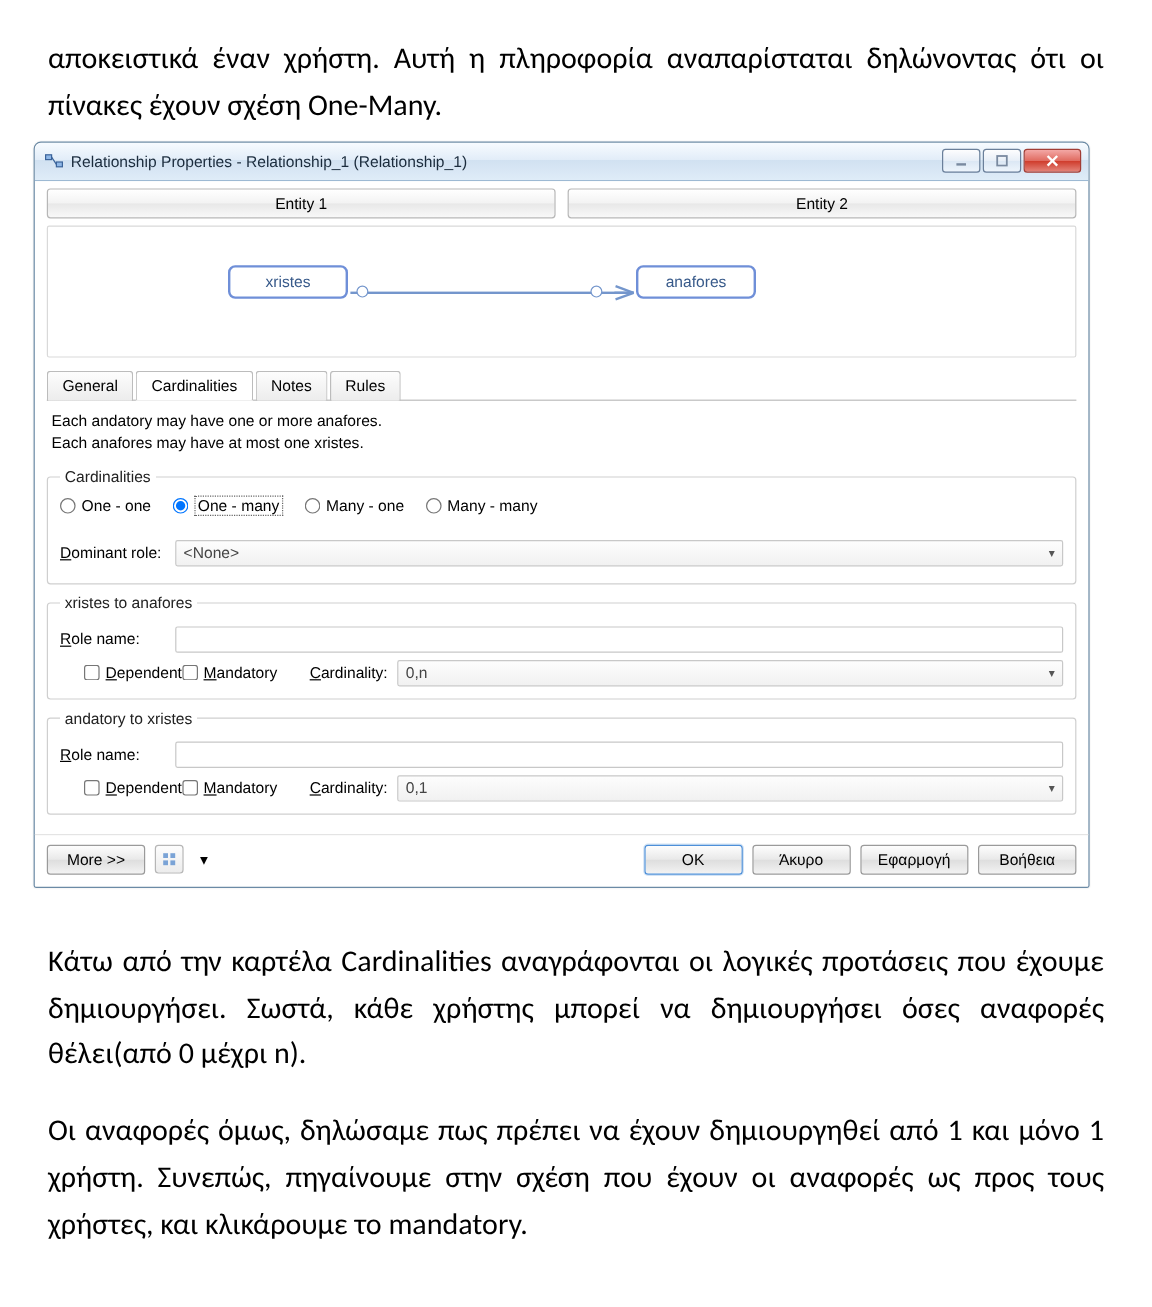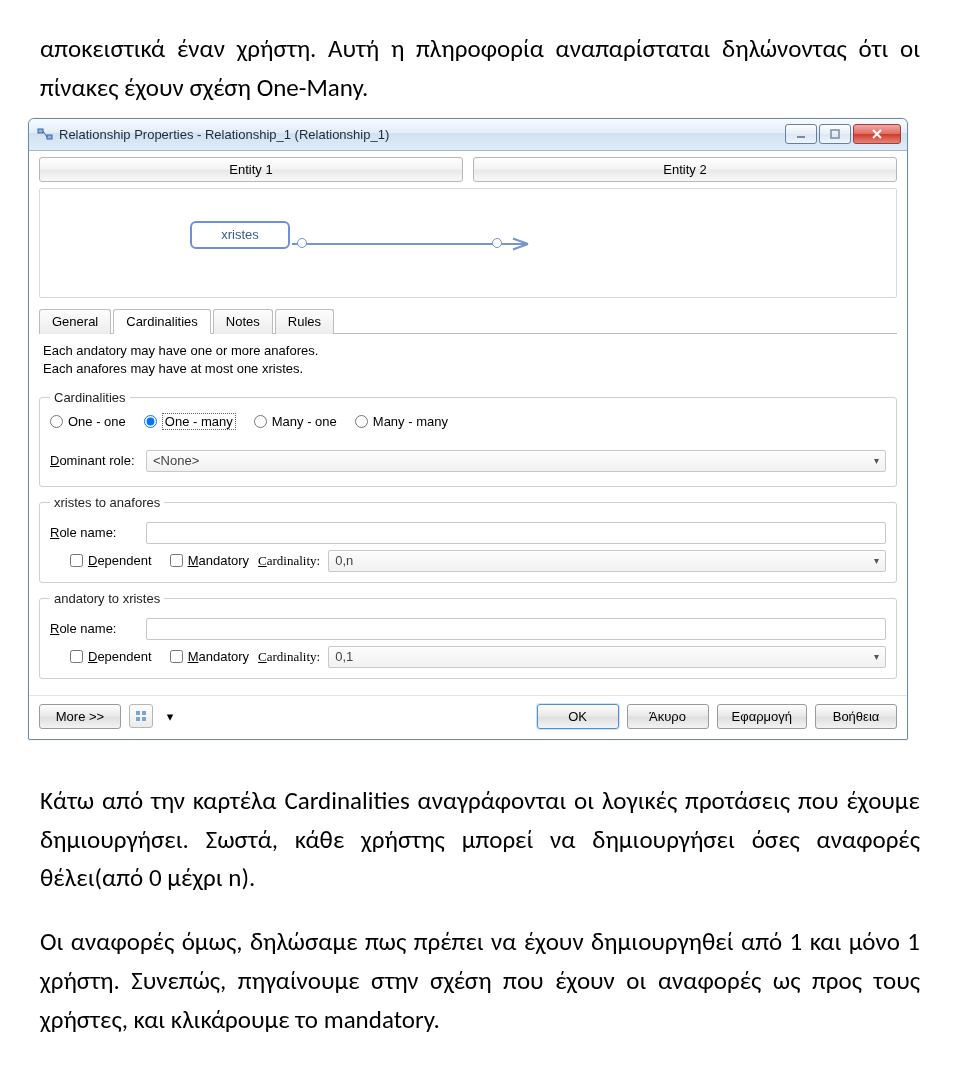--- a/index.html
+++ b/index.html
@@ -167,27 +167,27 @@
     border:1px solid #c8c8c8;
     background:linear-gradient(#fdfdfd,#f1f1f1);
     height:22px;
     border-radius:2px;
     padding:2px 6px;
     font-size:13px;
     color:#444;
     display:flex; align-items:center; justify-content:space-between;
   }
   .combo .arrow { font-size:10px; color:#555; }
-  .checks { display:flex; gap:18px; align-items:center;padding-left:20px; }
+  .checks { display:flex; align-items:center;padding-left:20px; }
   .chk { display:flex; align-items:center; gap:5px; font-size:13px; }
   .chk input { margin:0; }
   .sub-row {
     display:flex; align-items:center; gap:8px; margin-top:6px;
   }
-  .sub-row .lbl-cardinality { margin-left:1px;font-family:Liberation Serif, serif; }
+  .sub-row .lbl-cardinality { margin-left:19px; }
   .footer {
     display:flex;
     align-items:center;
     padding:8px 10px 10px 10px;
     gap:8px;
     border-top:1px solid #e4e4e4;
   }
   .btn {
     border:1px solid #9a9a9a;
     background:linear-gradient(#fdfdfd,#e9e9e9 48%,#dedede 52%,#f3f3f3);
@@ -248,20 +248,21 @@
 
   <div class="dialog-body">
 
     <div class="entity-headers">
       <div class="entity-hdr">Entity 1</div>
       <div class="entity-hdr">Entity 2</div>
     </div>
 
     <div class="rel-area">
       <div class="ent-box" style="left:150px; top:32px;">xristes</div>
+      <div class="ent-box" style="left:490px; top:32px;">anafores</div>
       <div class="rel-line" style="left:252px; top:54px; width:236px;"></div>
       <div class="rel-endcap" style="left:257px; top:49px;"></div>
       <div class="rel-endcap" style="left:452px; top:49px;"></div>
       <div class="crowfoot" style="left:470px; top:46px;">
         <span style="transform:rotate(20deg);"></span>
         <span></span>
         <span style="transform:rotate(-20deg);"></span>
       </div>
     </div>
 

